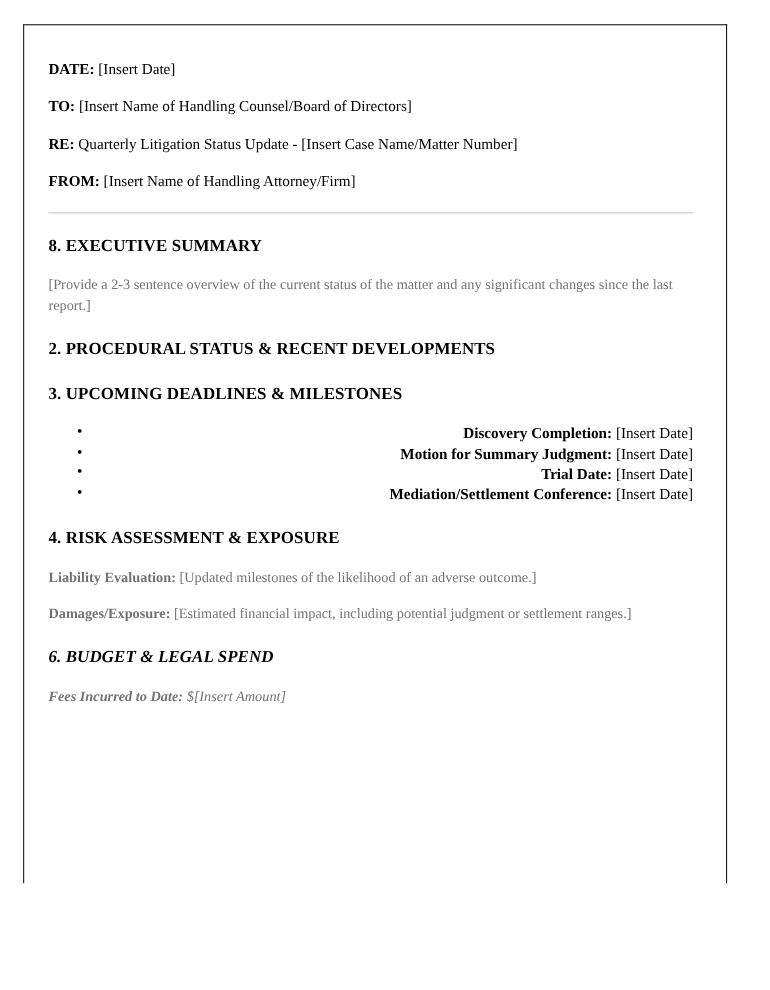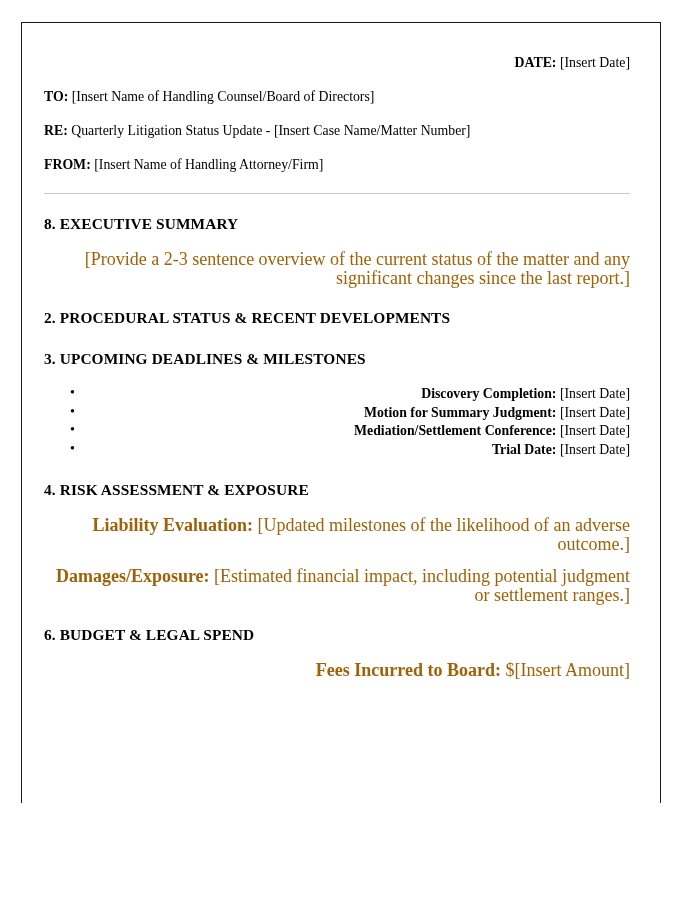--- a/index.html
+++ b/index.html
@@ -38,21 +38,21 @@
   }
 
   
   .memo-line {
     font-size: 13.8px;
     line-height: 18px;
     color: #000000;
     margin: 0 0 16px 0;
     white-space: normal;
   }
-  .memo-line:first-child { margin-top: 17px; text-align: right; }
+  .memo-line:first-child { margin-top: 17px; }
   .memo-label {
     font-weight: bold;
   }
   .memo-value { font-weight: normal; }
 
   hr.divider {
     border: none;
     border-top: 1px solid #c8c8c8;
     margin: 19px 0 20px 0;
     height: 0;
@@ -62,28 +62,27 @@
   
   h2.section-heading {
     font-size: 15.4px;
     line-height: 20px;
     font-weight: bold;
     color: #000000;
     margin: 0 0 16px 0;
     letter-spacing: 0.1px;
   }
   .section-block { margin: 0 0 21px 0; }
-  .section-block:last-child { margin-bottom: 16px; }
+  .section-block:last-child { margin-bottom: 16px; font-style: italic; }
 
   p.body-text {
-    font-size: 18px;
+    font-size: 13px;
     line-height: 18.5px;
-    color: #a16207;
+    color: #737373;
     margin: 0 0 14px 0;
-    text-align: right;
   }
   p.body-text:last-child { margin-bottom: 0; }
 
   .lead-in { font-weight: bold; }
 
   ul.deadline-list {
     margin: 0;
     padding: 0 0 0 40px;
     list-style: none;
     text-align: right;
@@ -149,43 +148,43 @@
         <ul class="deadline-list">
           <li>
             <span class="item-label">Discovery Completion:</span>
             <span class="item-value">[Insert Date]</span>
           </li>
           <li>
             <span class="item-label">Motion for Summary Judgment:</span>
             <span class="item-value">[Insert Date]</span>
           </li>
           <li>
-            <span class="item-label">Mediation/Settlement Conference:</span>
+            <span class="item-label">Trial Date:</span>
             <span class="item-value">[Insert Date]</span>
           </li>
           <li>
-            <span class="item-label">Trial Date:</span>
+            <span class="item-label">Mediation/Settlement Conference:</span>
             <span class="item-value">[Insert Date]</span>
           </li>
         </ul>
       </div>
 
       <div class="section-block">
         <h2 class="section-heading">4. RISK ASSESSMENT &amp; EXPOSURE</h2>
         <p class="body-text">
           <span class="lead-in">Liability Evaluation:</span><span> [Updated milestones of the likelihood of an adverse outcome.]</span>
         </p>
         <p class="body-text">
           <span class="lead-in">Damages/Exposure:</span><span> [Estimated financial impact, including potential judgment or settlement ranges.]</span>
         </p>
       </div>
 
 
       <div class="section-block">
         <h2 class="section-heading">6. BUDGET &amp; LEGAL SPEND</h2>
         <p class="body-text">
-          <span class="lead-in">Fees Incurred to Board:</span><span> $[Insert Amount]</span>
+          <span class="lead-in">Fees Incurred to Date:</span><span> $[Insert Amount]</span>
         </p>
       </div>
 
     </div>
   </div>
 </div>
 
 </body></html>

